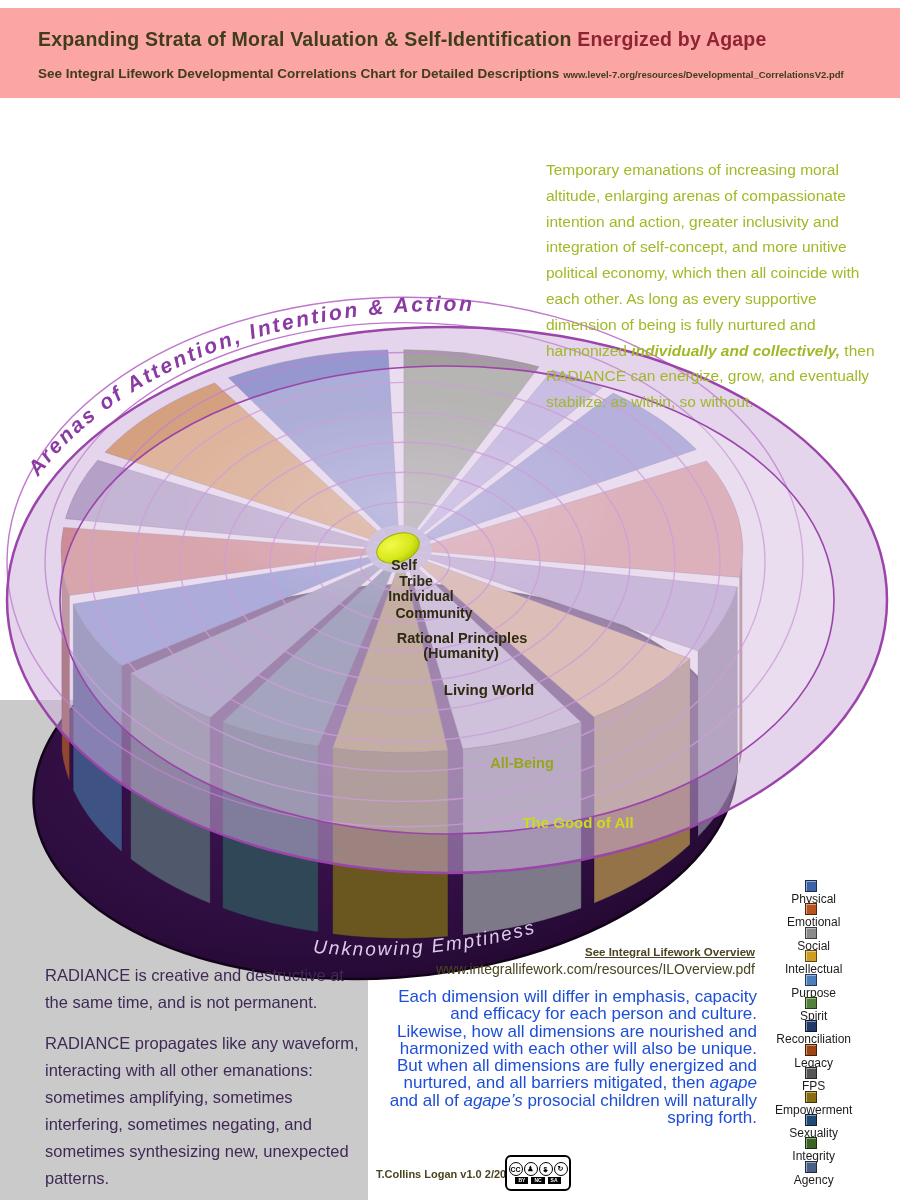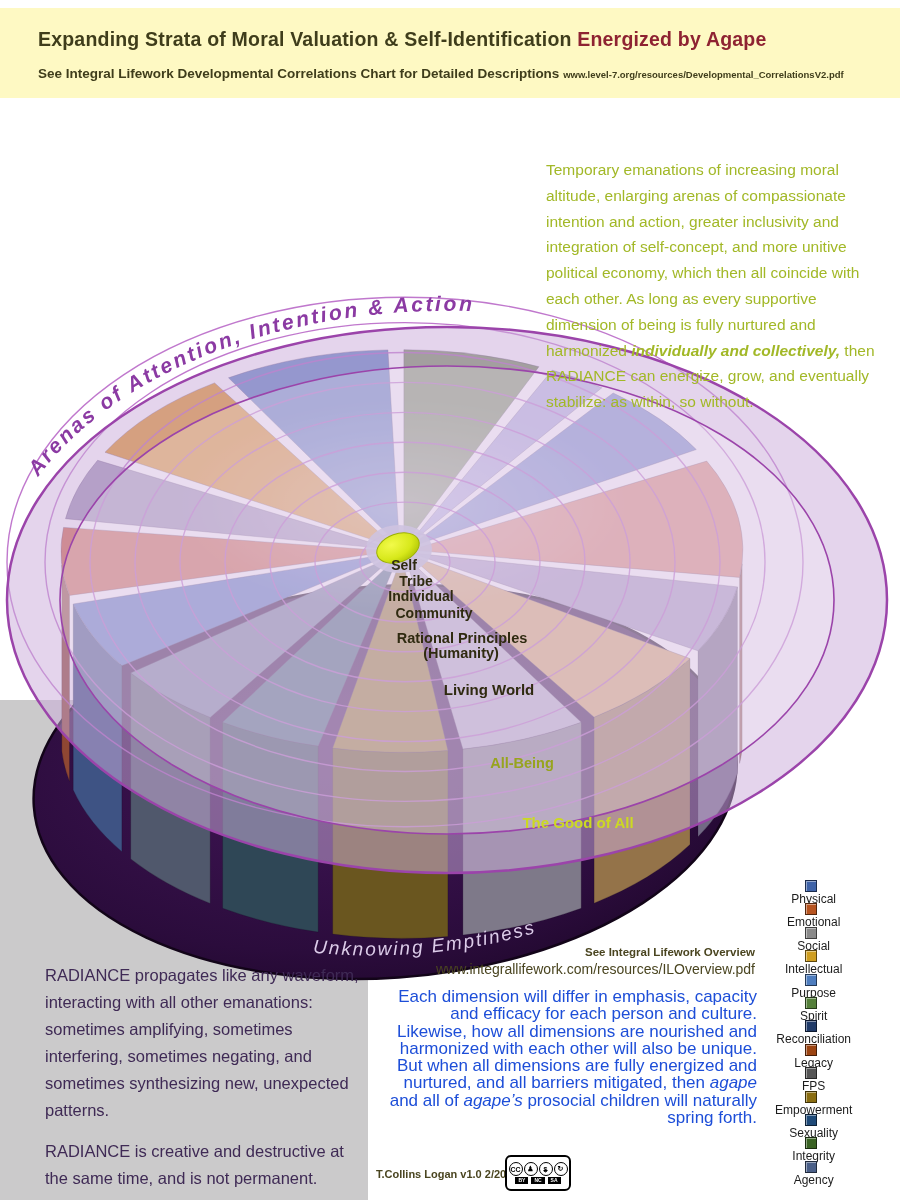--- a/index.html
+++ b/index.html
@@ -1,19 +1,19 @@
 <!DOCTYPE html>
 <html><head>
 <meta charset="utf-8">
 <style>
   html,body{margin:0;padding:0;background:#ffffff;}
   .page{position:relative;width:900px;height:1200px;overflow:hidden;background:#ffffff;
         font-family:"Liberation Sans",sans-serif;}
   
-  .header{position:absolute;left:0;top:8px;width:900px;height:90px;background:#fef9c3;z-index:3;}
+  .header{position:absolute;left:0;top:8px;width:900px;height:90px;background:#fca5a5;z-index:3;}
   .title{position:absolute;left:38px;top:20px;font-size:19.5px;font-weight:bold;color:#3f3d1b;
          letter-spacing:.2px;white-space:nowrap;}
   .title .accent{font-weight:bold;}
   .subtitle{position:absolute;left:38px;top:58px;font-size:13.5px;font-weight:bold;color:#3f3d1b;white-space:nowrap;}
   .subtitle .url{font-size:9.5px;font-weight:bold;}
   
   .graybox{position:absolute;left:0;top:700px;width:368px;height:500px;background:#cbcacb;z-index:1;}
   
   svg.diagram{position:absolute;left:0;top:0;z-index:2;}
   
@@ -27,21 +27,21 @@
   .waveform{position:absolute;left:45px;top:962px;width:315px;color:#3f2a55;font-size:16.5px;
             line-height:27px;z-index:3;}
   .waveform p{margin:0 0 14px 0;}
   
   .dim-note{position:absolute;left:389px;top:988px;width:368px;text-align:right;font-size:17px;
             font-weight:normal;line-height:17.3px;color:#1d4ed8;z-index:3;}
   
   .legend-title{position:absolute;right:145px;top:879px;text-align:right;font-size:15.5px;font-weight:bold;
                 line-height:21.5px;color:#4a4520;z-index:3;}
   .legend-see{position:absolute;right:145px;top:946px;text-align:right;font-size:11.5px;font-weight:bold;
-              color:#4a4520;z-index:3;}
+              color:#4a4520;z-index:3;text-decoration:underline;}
   .legend-url{position:absolute;right:145px;top:961px;text-align:right;font-size:14px;font-weight:normal;
               color:#4a4520;z-index:3;}
   .legend-list{position:absolute;left:775px;top:880px;z-index:3;}
   .legend-item{display:flex;align-items:center;height:23.4px;flex-direction:column;}
   .legend-swatch{width:10px;height:10px;margin-right:5px;border:1px solid rgba(0,0,0,.55);
                  box-shadow:inset 1px 1px 0 rgba(255,255,255,.45);flex:0 0 auto;}
   .legend-label{font-size:12px;color:#1c1c1c;white-space:nowrap;}
   
   .credit{position:absolute;left:376px;top:1168px;font-size:11px;font-weight:bold;color:#4a4520;z-index:3;}
   .cc-badge{position:absolute;left:505px;top:1155px;width:66px;height:36px;background:#fff;
@@ -153,22 +153,22 @@
       <text x="461" y="658" font-size="14.5">(Humanity)</text>
       <text x="489" y="695" font-size="15">Living World</text>
       <text x="522" y="768" font-size="14.5" fill="#97a41e">All-Being</text>
       <text x="578" y="828" font-size="15" fill="#ccd922">The Good of All</text>
     </g>
   </svg>
 
   <div class="radiance-body"><span>Temporary emanations of increasing moral altitude, enlarging arenas of compassionate intention and action, greater inclusivity and integration of self-concept, and more unitive political economy, which then all coincide with each other.  As long as every supportive dimension of being is fully nurtured and harmonized </span><span class="seg-i seg-b">individually and collectively,</span><span> then RADIANCE can energize, grow, and eventually stabilize:  as within, so without.</span></div>
 
   <div class="waveform">
+    <p>RADIANCE is creative and destructive at the same time, and is not permanent.</p>
     <p>RADIANCE propagates like any waveform, interacting with all other emanations:  sometimes amplifying, sometimes interfering, sometimes negating, and sometimes synthesizing new, unexpected patterns.</p>
-    <p>RADIANCE is creative and destructive at the same time, and is not permanent.</p>
   </div>
 
   <div class="dim-note"><span>Each dimension will differ in emphasis, capacity and efficacy for each person and culture.  Likewise, how all dimensions are nourished and harmonized with each other will also be unique. But when all dimensions are fully energized and nurtured, and all barriers mitigated, then </span><span class="seg-i">agape</span><span> and all of </span><span class="seg-i">agape’s</span><span> prosocial children will naturally spring forth.</span></div>
 
   <div class="legend-see">See Integral Lifework Overview</div>
   <div class="legend-url">www.integrallifework.com/resources/ILOverview.pdf</div>
   <div class="legend-list" id="legend-list">
       <div class="legend-item">
         <span class="legend-swatch" style="background-color: rgb(63, 99, 168);"></span>
         <span class="legend-label">Physical</span>

